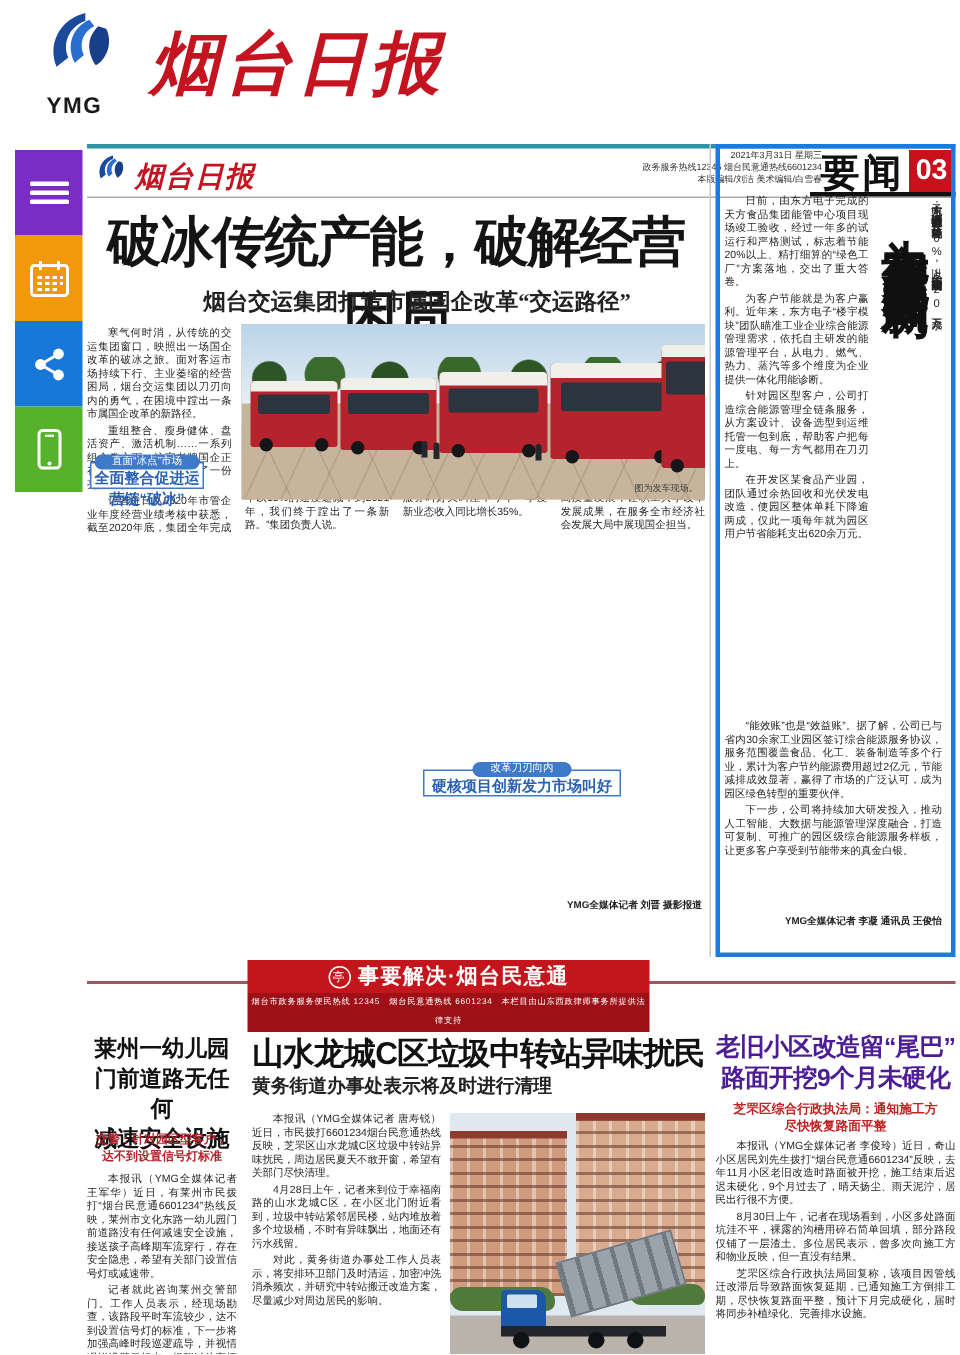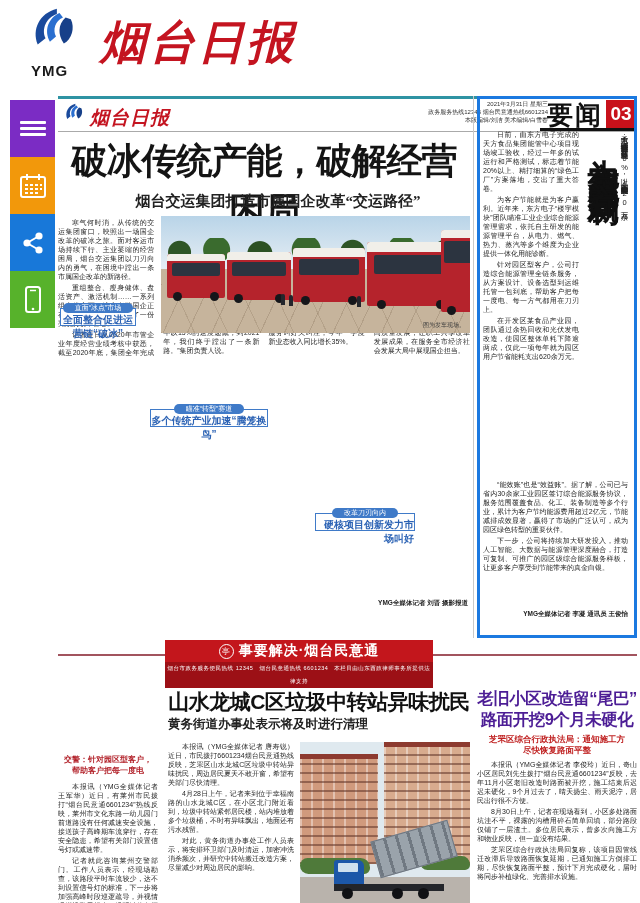--- a/index.html
+++ b/index.html
@@ -213,25 +213,21 @@
     <div class="fig" style="left:120px;top:78px;"></div>
     <div class="fig" style="left:128px;top:79px;"></div>
     <div class="fig" style="left:196px;top:80px;"></div>
     <div class="cap">图为发车现场。</div>
   </div>
 
   <div class="abs colban" style="left:60px;top:303px;width:76px;">
     <div class="tag">直面“冰点”市场</div>
     <div class="bt">全面整合促进运营链“破冰”</div>
   </div>
-  <div class="abs colban" style="left:150px;top:404px;width:118px;">
-    <div class="tag">瞄准“转型”赛道</div>
-    <div class="bt">多个传统产业加速“腾笼换鸟”</div>
-  </div>
-  <div class="abs colban" style="left:315px;top:508px;width:100px;text-align:right;">
+  <div class="abs colban" style="left:282px;top:508px;width:132px;">
     <div class="tag">改革刀刃向内</div>
     <div class="bt">硬核项目创新发力市场叫好</div>
   </div>
   <div class="abs byline" style="left:340px;top:599px;width:128px;">YMG全媒体记者 刘晋 摄影报道</div>
 
   <div class="abs" style="left:473px;top:96px;width:1px;height:542px;background:#c9c9c9;"></div>
 
   <div class="abs feat-box" style="left:477px;top:96px;width:154px;height:536px;"></div>
   <div class="abs tiny" style="left:483px;top:130px;width:96px;height:346px;">
       <p>日前，由东方电子完成的天方食品集团能管中心项目现场竣工验收，经过一年多的试运行和严格测试，标志着节能20%以上、精打细算的“绿色工厂”方案落地，交出了重大答卷。</p>
@@ -249,23 +245,28 @@
 
   <div class="abs" style="left:58px;top:654px;width:579px;height:2px;background:#a2545e;"></div>
   <div class="abs" style="left:165px;top:640px;width:268px;">
     <div class="hl-bar" style="height:22px;">
       <span class="hl-icon">亭</span>
       <span>事要解决·烟台民意通</span>
     </div>
     <div class="hl-strip">烟台市政务服务便民热线 12345　烟台民意通热线 6601234　本栏目由山东西政律师事务所提供法律支持</div>
   </div>
 
+  <div class="abs bl-head" style="left:56px;top:690px;width:104px;">
+    <div>莱州一幼儿园</div>
+    <div>门前道路无任何</div>
+    <div>减速安全设施</div>
+  </div>
   <div class="abs red-sub" style="left:56px;top:754px;width:104px;font-size:8px;line-height:11px;">
     <div>交警：针对园区型客户，</div>
-    <div>帮助客户把每一度电</div>
+    <div>达不到设置信号灯标准</div>
   </div>
   <div class="abs tiny" style="left:58px;top:782px;width:100px;height:121px;">
       <p>本报讯（YMG全媒体记者 王军华）近日，有莱州市民拨打“烟台民意通6601234”热线反映，莱州市文化东路一幼儿园门前道路没有任何减速安全设施，接送孩子高峰期车流穿行，存在安全隐患，希望有关部门设置信号灯或减速带。</p>
       <p>记者就此咨询莱州交警部门。工作人员表示，经现场勘查，该路段平时车流较少，达不到设置信号灯的标准，下一步将加强高峰时段巡逻疏导，并视情况增设警示标志，提醒过往车辆减速慢行。</p>
     </div>
 
   <div class="abs bc-head" style="left:168px;top:688px;width:302px;">山水龙城C区垃圾中转站异味扰民</div>
   <div class="abs bc-sub" style="left:168px;top:716px;width:302px;">黄务街道办事处表示将及时进行清理</div>
   <div class="abs tiny" style="left:168px;top:742px;width:126px;height:161px;">
       <p>本报讯（YMG全媒体记者 唐寿锐）近日，市民拨打6601234烟台民意通热线反映，芝罘区山水龙城C区垃圾中转站异味扰民，周边居民夏天不敢开窗，希望有关部门尽快清理。</p>

